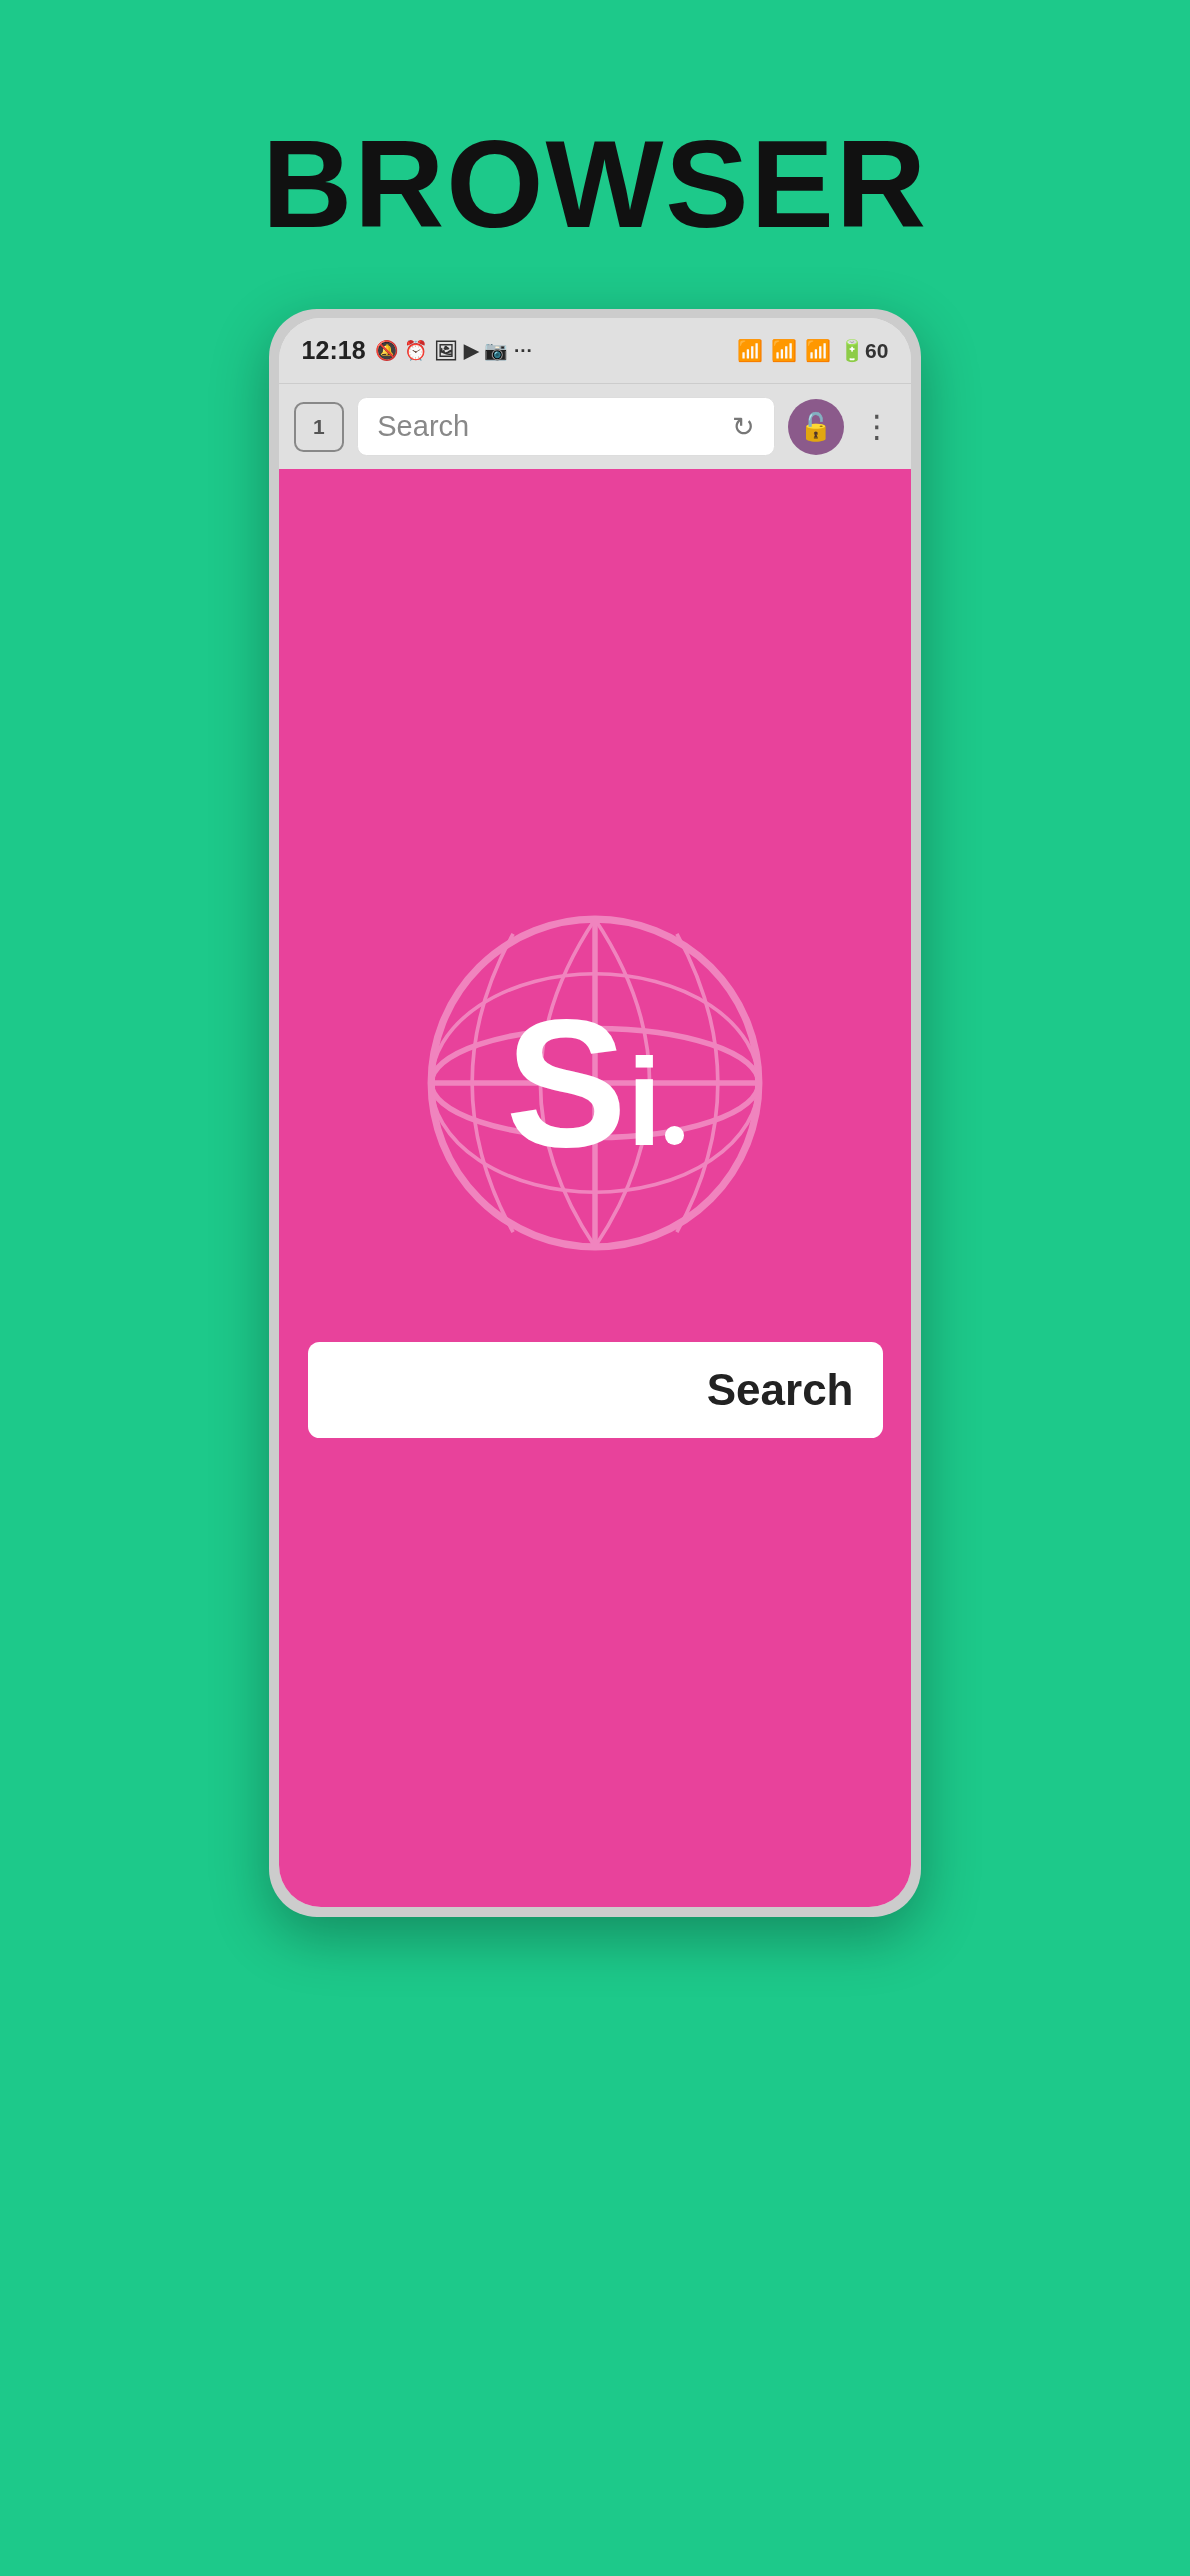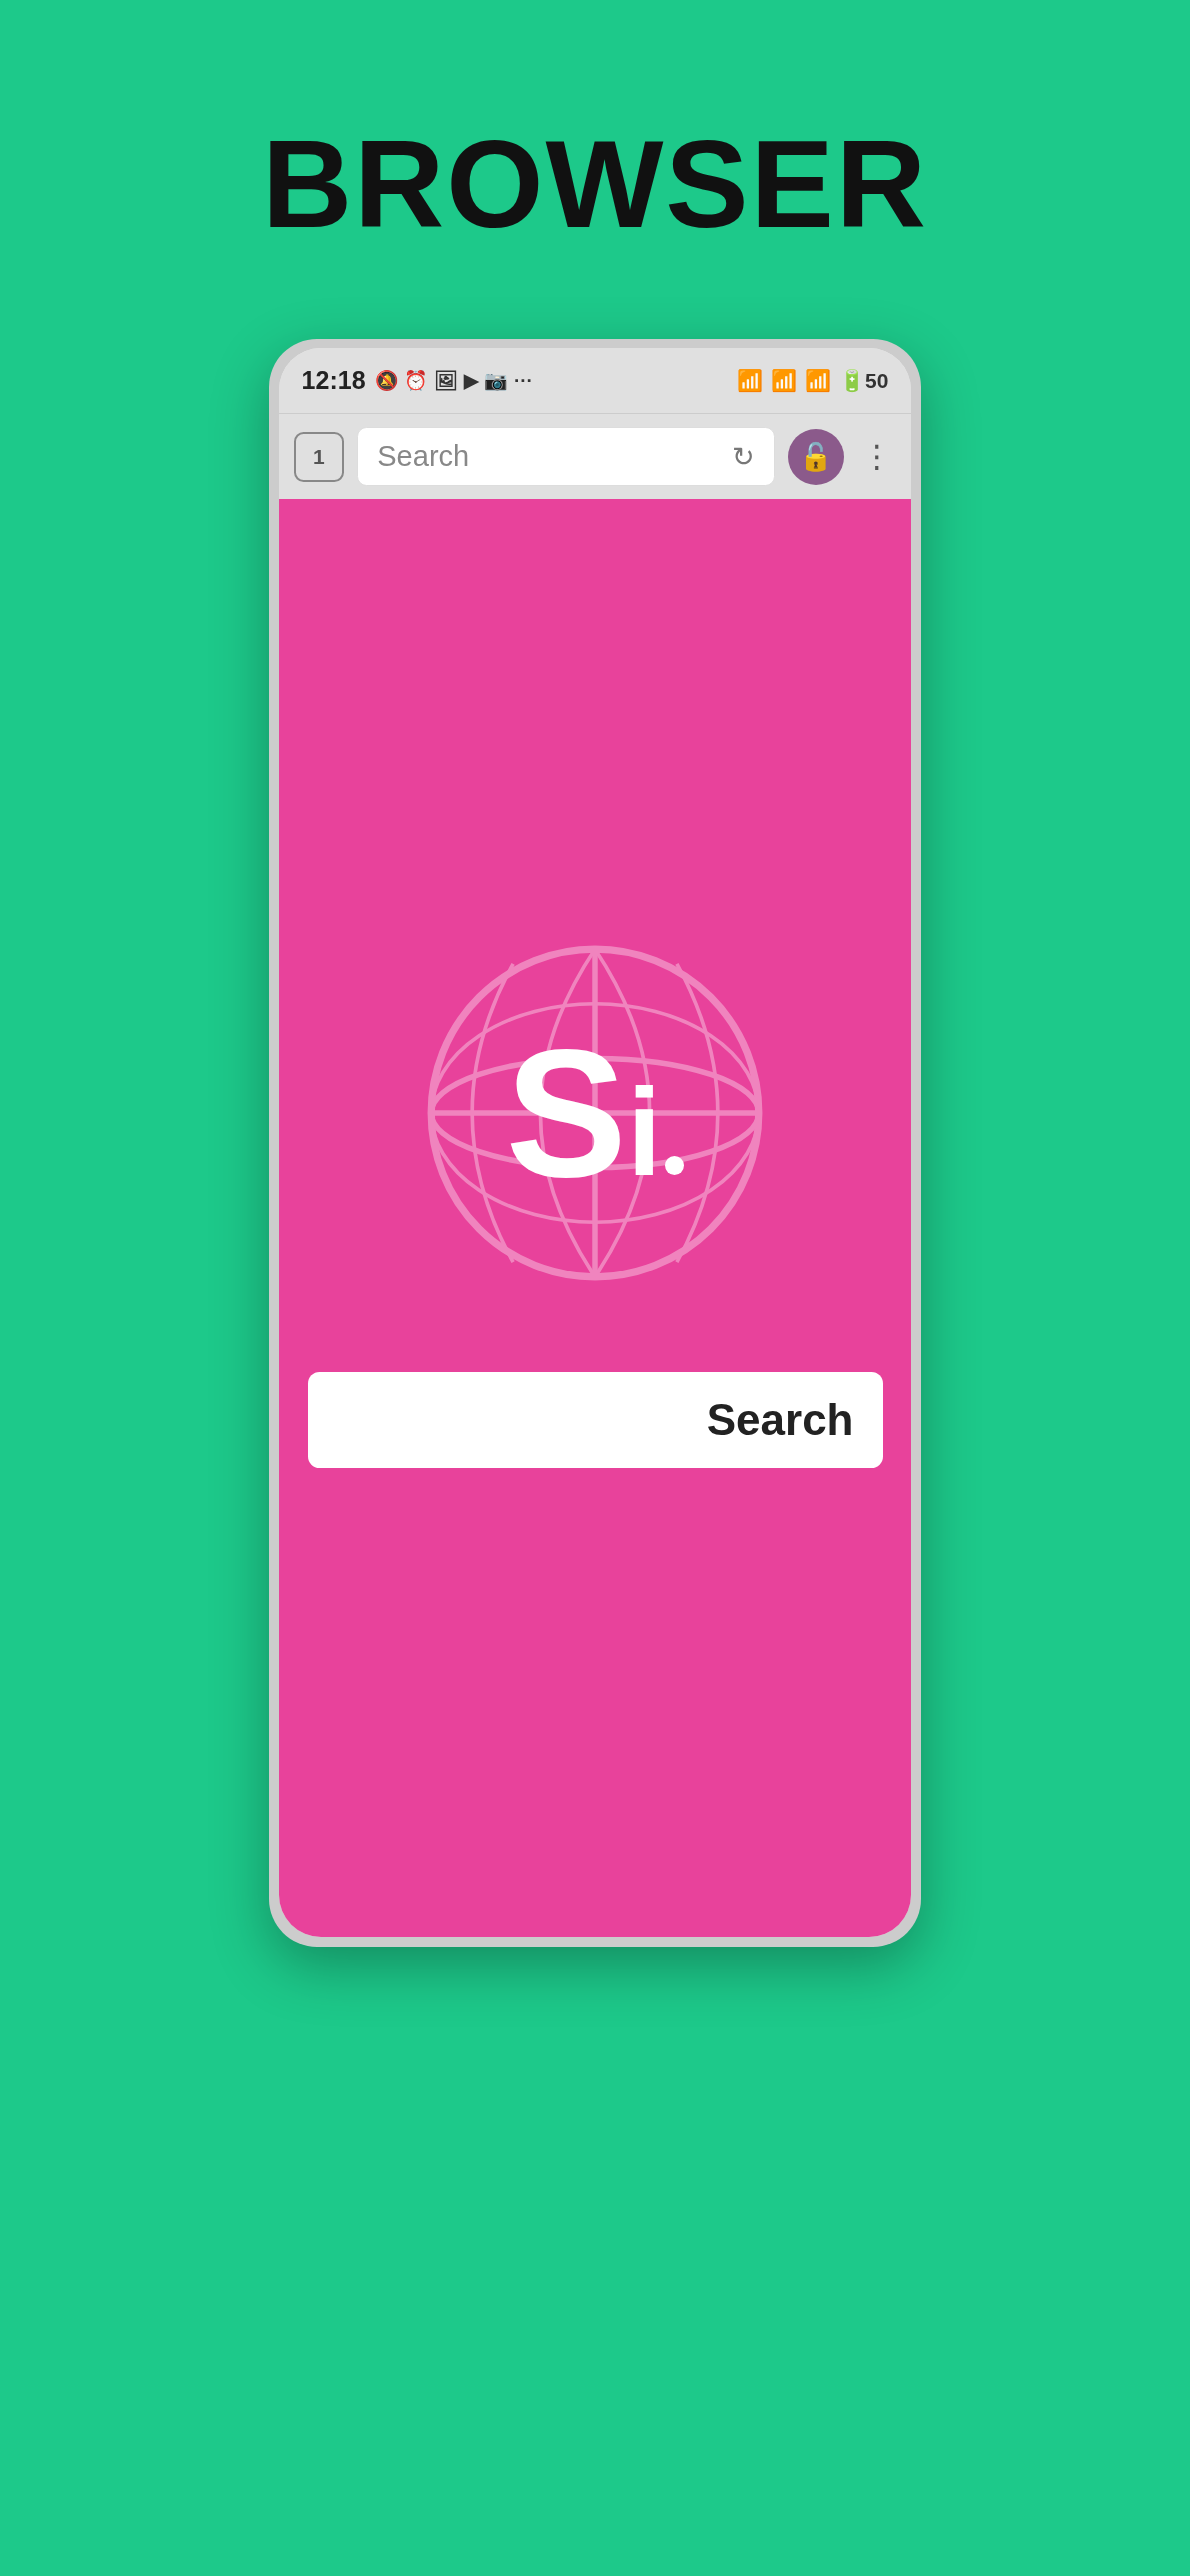--- a/index.html
+++ b/index.html
@@ -16,21 +16,21 @@
       display: flex;
       flex-direction: column;
       align-items: center;
       font-family: 'Arial', sans-serif;
       overflow: hidden;
     }
 
     .header-text {
       text-align: center;
       margin-top: 115px;
-      margin-bottom: 86px;
+      margin-bottom: 56px;
       line-height: 1.15;
     }
 
     .header-text h1 {
       font-size: 125px;
       font-weight: 900;
       color: #111111;
       letter-spacing: 1.9px;
       line-height: 1.1;
     }
@@ -229,21 +229,21 @@
           <span>🖼</span>
           <span>▶</span>
           <span>📷</span>
           <span>···</span>
         </div>
       </div>
       <div class="status-right">
         <span>📶</span>
         <span>📶</span>
         <span>📶</span>
-        <span>🔋50</span>
+        <span>🔋60</span>
       </div>
     </div>
 
     <div class="browser-toolbar">
       <div class="tab-counter">
         <span>1</span>
       </div>
       <div class="search-bar">
         <span class="search-placeholder">Search</span>
         <span class="reload-icon">↻</span>

